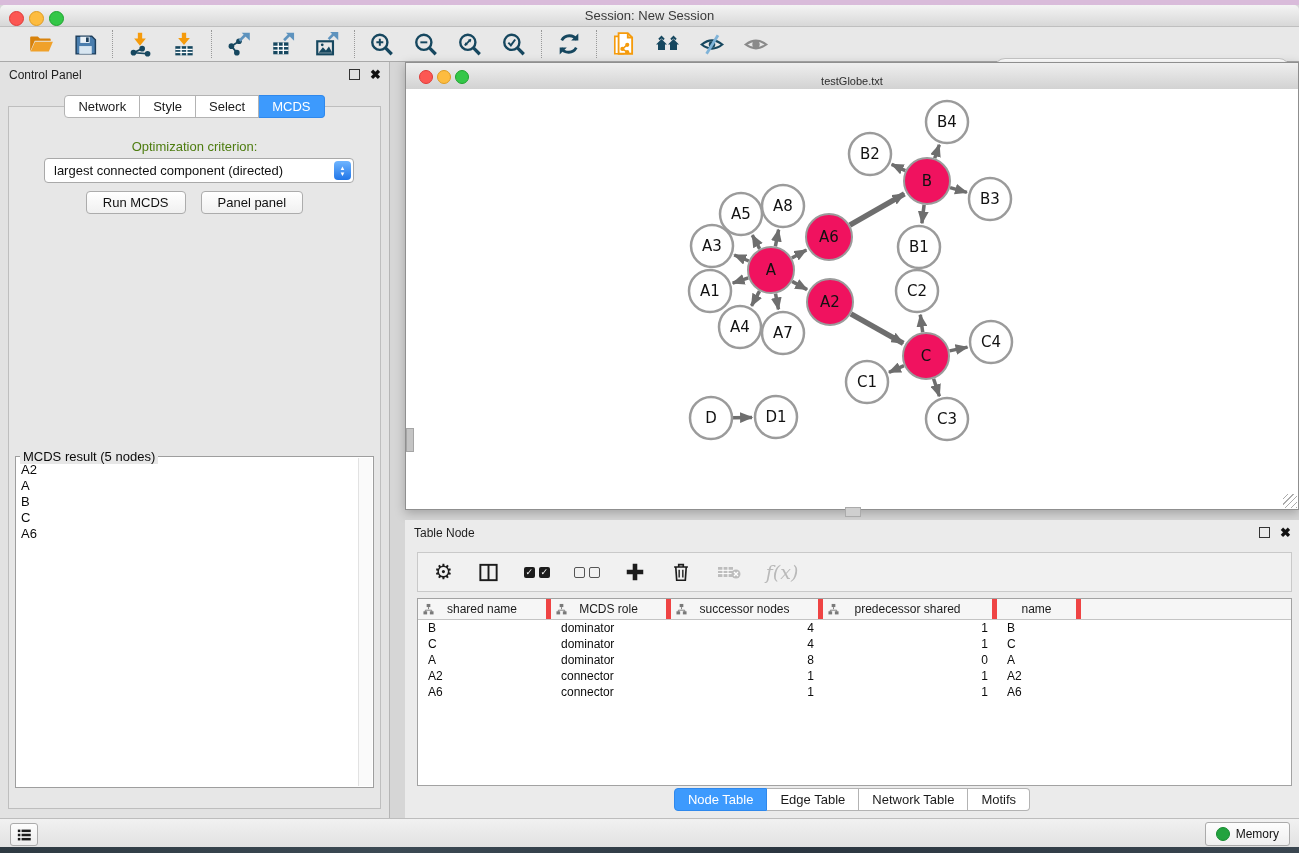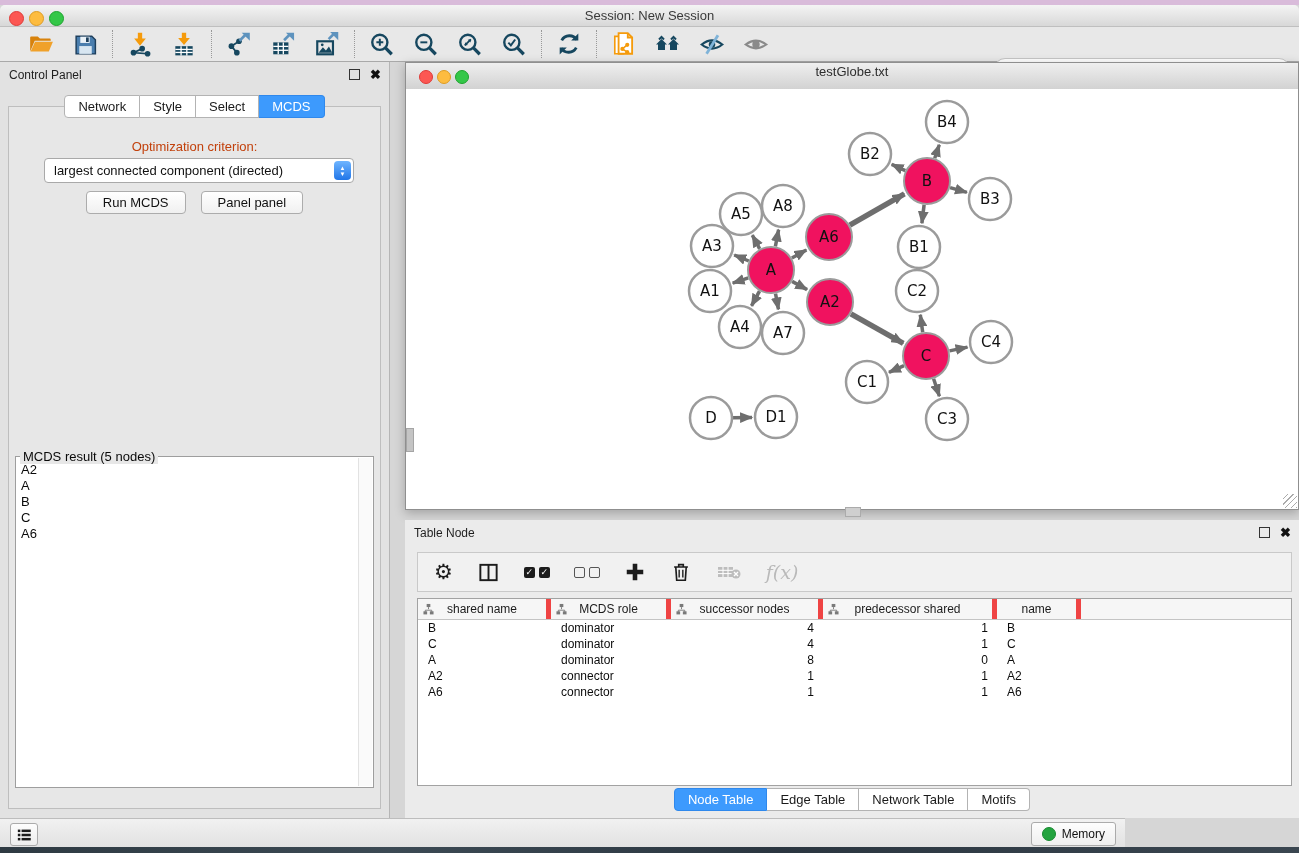--- a/index.html
+++ b/index.html
@@ -41,21 +41,21 @@
        border-right:1px solid #B5B5B5;box-sizing:border-box;}
   .cp-tabs{position:absolute;left:0;right:0;top:33px;display:flex;justify-content:center;z-index:2;}
   .seg{display:flex;}
   .seg-tab{background:#FFF;border:1px solid #B3B3B3;border-left:none;padding:3px 13px;
        font-size:13px;color:#1A1A1A;white-space:nowrap;}
   .seg-tab:first-child{border-left:1px solid #B3B3B3;border-radius:4px 0 0 4px;}
   .seg-tab:last-child{border-radius:0 4px 4px 0;}
   .seg-tab.sel{background:#3D9AFD;border-color:#2F88EC;color:#FFF;}
   .cp-body{position:absolute;left:8px;right:8px;top:44px;bottom:9px;background:#E7E7E7;
        border:1px solid #BEBEBE;}
-  .opt-label{margin-top:32px;text-align:center;font-size:13px;color:#c2410c;}
+  .opt-label{margin-top:32px;text-align:center;font-size:13px;color:#4d7c0f;}
   .dropdown{position:absolute;left:35px;right:26px;top:51px;height:23px;background:#FFF;
        border:1px solid #A9A9A9;border-radius:4px;display:flex;align-items:center;font-size:13px;}
   .dropdown .dd-text{flex:1;padding-left:9px;color:#111;}
   .dd-stepper{width:17px;height:19px;margin-right:2px;border-radius:4px;
        background:linear-gradient(#6FB5FF,#2176E8);display:flex;flex-direction:column;
        align-items:center;justify-content:center;color:#FFF;font-size:6px;line-height:6px;}
   .cp-buttons{position:absolute;left:0;right:0;top:84px;display:flex;justify-content:center;gap:15px;}
   .btn{background:linear-gradient(#FFFFFF,#F0F0F0);border:1px solid #ACACAC;border-radius:4px;
        font-size:13px;color:#111;padding:3px 16px;}
   .mcds-box{position:absolute;left:6px;right:6px;top:349px;height:330px;background:#FFF;
@@ -63,21 +63,21 @@
   .mcds-legend{position:absolute;top:-8px;left:4px;background:#E7E7E7;padding:0 3px;
        font-size:13px;color:#0A0A0A;}
   .mcds-list{position:absolute;left:2px;top:5px;bottom:2px;right:16px;overflow:hidden;}
   .mcds-item{font-size:13px;color:#0A0A0A;line-height:16px;padding-left:3px;}
   .mcds-scroll{position:absolute;right:1px;top:1px;bottom:1px;width:13px;background:#FAFAFA;border-left:1px solid #E2E2E2;}
   
   .net-window{position:absolute;left:405px;top:62px;width:894px;height:448px;background:#FFF;
        border:1px solid #8F8F8F;box-sizing:border-box;box-shadow:0 3px 10px rgba(0,0,0,.25);}
   .net-titlebar{position:absolute;left:0;right:0;top:0;height:26px;
        background:linear-gradient(#EFEFEF,#D2D2D2);border-bottom:1px solid #A8A8A8;}
-  .net-titlebar .title{position:absolute;left:0;right:0;top:1px;text-align:center;font-size:13px;color:#2E2E2E;}
+  .net-titlebar .title{position:absolute;left:0;right:0;top:12px;text-align:center;font-size:11px;color:#2E2E2E;}
   .ntl{position:absolute;top:7px;width:12px;height:12px;border-radius:50%;}
   .ntl.red{left:13px;background:#FC5753;border:1px solid #DF3B38;}
   .ntl.yellow{left:31px;background:#FDBC40;border:1px solid #DE9C22;}
   .ntl.green{left:49px;background:#34C748;border:1px solid #1EA32E;}
   .net-canvas{position:absolute;left:0;top:26px;width:892px;height:420px;background:#FFF;}
   .resize-grip{position:absolute;right:1px;bottom:1px;width:14px;height:14px;
        background:repeating-linear-gradient(135deg,transparent 0 3px,#ABABAB 3px 4px);}
   .canvas-handle{position:absolute;left:406px;top:428px;width:6px;height:22px;background:#C4C4C4;border:1px solid #A5A5A5;}
   .h-splitter{position:absolute;left:845px;top:507px;width:14px;height:8px;background:#CFCFCF;border:1px solid #ABABAB;}
   
@@ -96,21 +96,21 @@
   .th{position:relative;display:flex;align-items:center;justify-content:center;
        font-size:12px;color:#1B1B1B;border-right:5px solid #ef4444;box-sizing:border-box;}
   .th .shared-ico{position:absolute;left:5px;top:4px;}
   .th-fill{flex:1;border-right:none;}
   .tr{display:flex;height:16px;align-items:center;}
   .td{font-size:12px;color:#0C0C0C;box-sizing:border-box;white-space:nowrap;overflow:hidden;}
   .td.left{padding-left:10px;text-align:left;}
   .td.right{padding-right:9px;text-align:right;}
   .tp-tabs{position:absolute;left:0;right:0;top:268px;display:flex;justify-content:center;}
   
-  .statusbar{position:absolute;left:0;top:818px;width:1125px;height:29px;
+  .statusbar{position:absolute;left:0;top:818px;width:1299px;height:29px;
        background:linear-gradient(#F1F1F1,#E2E2E2);border-top:1px solid #BDBDBD;box-sizing:border-box;}
   .list-btn{position:absolute;left:10px;top:4px;width:26px;height:21px;background:linear-gradient(#FDFDFD,#EDEDED);
        border:1px solid #ABABAB;border-radius:3px;display:flex;align-items:center;justify-content:center;}
   .memory-btn{position:absolute;right:9px;top:3px;height:22px;background:linear-gradient(#FDFDFD,#EFEFEF);
        border:1px solid #ABABAB;border-radius:3px;display:flex;align-items:center;gap:6px;
        padding:0 10px;font-size:12px;color:#111;}
   .mem-dot{width:12px;height:12px;border-radius:50%;background:#23A33F;border:1px solid #178A30;}
 </style>
 </head>
 <body>

